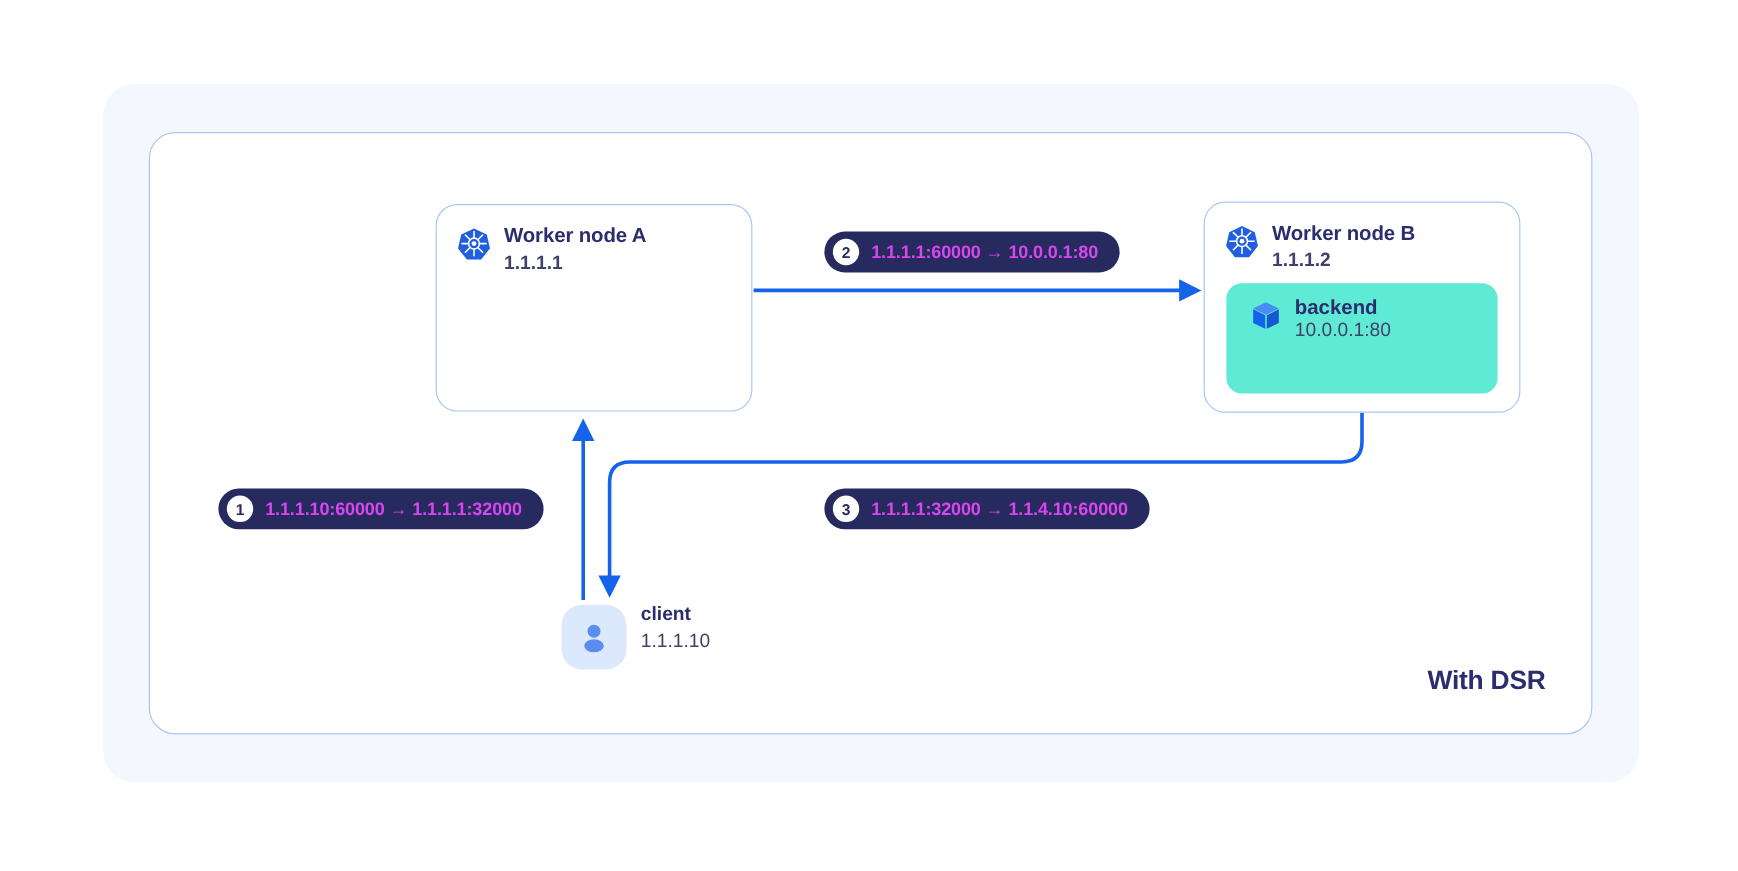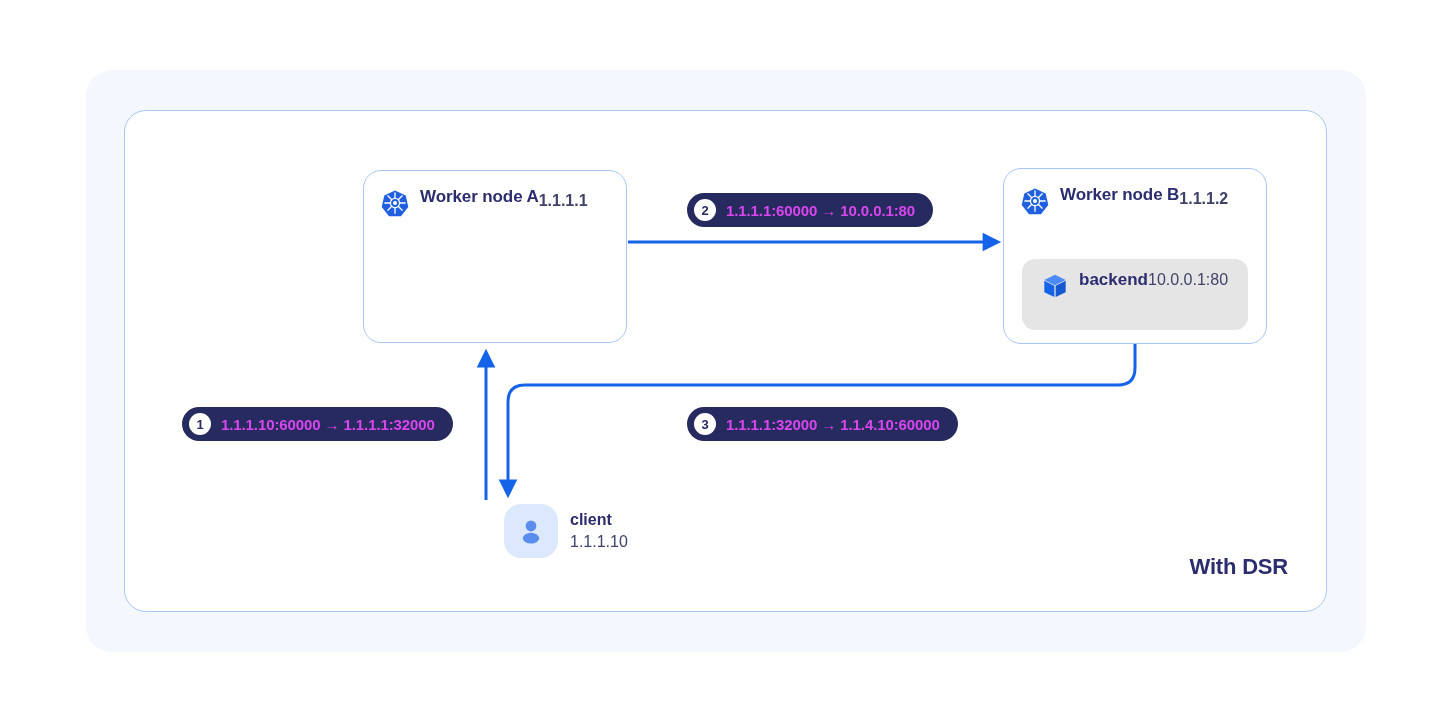--- a/index.html
+++ b/index.html
@@ -64,44 +64,44 @@
 
   .node-head {
     position: absolute;
     left: 17px;
     top: 17px;
     display: flex;
     align-items: flex-start;
     gap: 11px;
   }
   .k8s-icon { width: 28px; height: 28px; flex: none; margin-top: 1px; }
-  .node-texts { display: flex; flex-direction: row; line-height: 1.1; }
+  .node-texts { display: flex; flex-direction: column; line-height: 1.1; }
   .node-title {
     font-size: 17px;
     font-weight: bold;
     color: #2b2d6e;
     letter-spacing: -0.1px;
     white-space: nowrap;
   }
   .node-ip {
     font-size: 16px;
     font-weight: bold;
     color: #3f4369;
     margin-top: 4px;
     white-space: nowrap;
   }
 
   
   #backend-card {
     position: absolute;
     left: 18px;
-    top: 90px;
+    top: 67px;
     width: 226px;
-    height: 71px;
-    background: #e5e5e5;
+    height: 92px;
+    background: #5eead4;
     border-radius: 13px;
   }
   .pod-head {
     position: absolute;
     left: 20px;
     top: 12px;
     display: flex;
     align-items: flex-start;
     gap: 11px;
   }
@@ -118,23 +118,22 @@
     margin-top: 0;
     white-space: nowrap;
   }
 
   
   #client-group {
     position: absolute;
     left: 468px;
     top: 504px;
     display: flex;
-    align-items: center;
+    align-items: flex-start;
     gap: 12px;
-    margin-left: 36px;
   }
   .client-avatar {
     width: 54px;
     height: 54px;
     background: #dce9fc;
     border-radius: 17px;
     flex: none;
     display: flex;
     align-items: center;
     justify-content: center;

